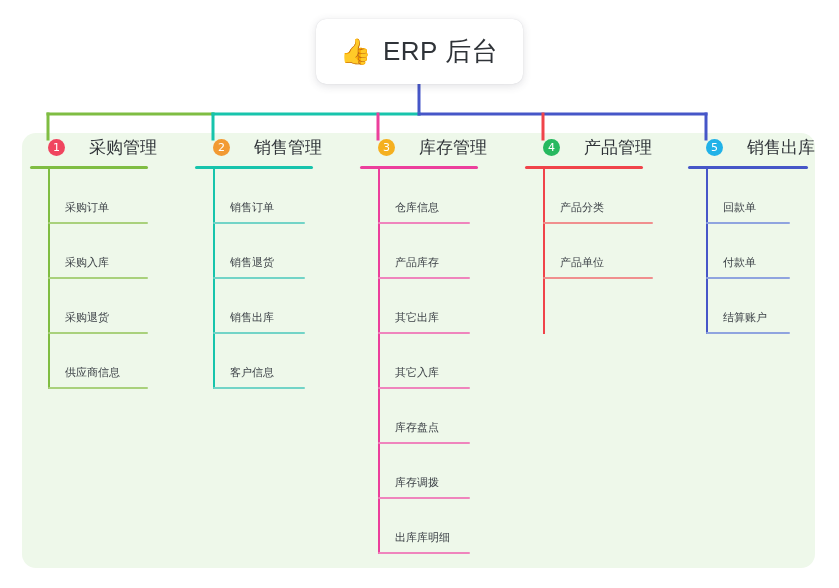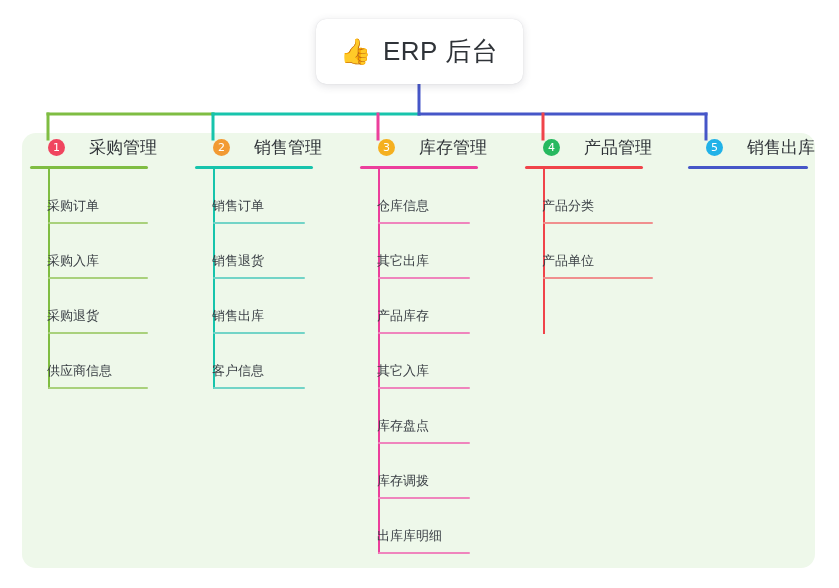--- a/index.html
+++ b/index.html
@@ -126,25 +126,25 @@
     top: 0;
     width: 2px;
   }
   .leaf {
     position: relative;
     height: 55px;
     box-sizing: border-box;
     padding-left: 35px;
   }
   .leaf-label {
-    font-size: 13px;
+    font-size: 11px;
     color: #3a3f45;
     white-space: nowrap;
     position: absolute;
-    left: 17px;
+    left: 35px;
     bottom: 9px;
   }
   .leaf-rule {
     position: absolute;
     left: 18px;
     bottom: 0;
     height: 2px;
     border-radius: 1px;
   }
 </style>
@@ -231,25 +231,25 @@
           <span class="col-title">库存管理</span>
         </div>
         <div class="col-rule" style="background: rgb(236, 63, 156); width: 118px;"></div>
         <div class="leaves">
           <div class="spine" style="background: rgb(236, 63, 156); height: 385px;"></div>
           <div class="leaf">
             <span class="leaf-label">仓库信息</span>
             <div class="leaf-rule" style="background: rgb(239, 133, 189); width: 92px;"></div>
           </div>
           <div class="leaf">
+            <span class="leaf-label">产品库存</span>
+            <div class="leaf-rule" style="background: rgb(239, 133, 189); width: 92px;"></div>
+          </div>
+          <div class="leaf">
             <span class="leaf-label">其它出库</span>
-            <div class="leaf-rule" style="background: rgb(239, 133, 189); width: 92px;"></div>
-          </div>
-          <div class="leaf">
-            <span class="leaf-label">产品库存</span>
             <div class="leaf-rule" style="background: rgb(239, 133, 189); width: 92px;"></div>
           </div>
           <div class="leaf">
             <span class="leaf-label">其它入库</span>
             <div class="leaf-rule" style="background: rgb(239, 133, 189); width: 92px;"></div>
           </div>
           <div class="leaf">
             <span class="leaf-label">库存盘点</span>
             <div class="leaf-rule" style="background: rgb(239, 133, 189); width: 92px;"></div>
           </div>
@@ -280,16 +280,31 @@
             <div class="leaf-rule" style="background: rgb(240, 143, 142); width: 110px;"></div>
           </div>
         </div>
       </div>
       <div class="column" style="left: 688px; width: 140px;">
         <div class="col-header">
           <span class="badge" style="background: rgb(33, 178, 232);">5</span>
           <span class="col-title">销售出库</span>
         </div>
         <div class="col-rule" style="background: rgb(70, 86, 200); width: 120px;"></div>
+        <div class="leaves">
+          <div class="spine" style="background: rgb(70, 86, 200); height: 165px;"></div>
+          <div class="leaf">
+            <span class="leaf-label">回款单</span>
+            <div class="leaf-rule" style="background: rgb(143, 164, 223); width: 84px;"></div>
+          </div>
+          <div class="leaf">
+            <span class="leaf-label">付款单</span>
+            <div class="leaf-rule" style="background: rgb(143, 164, 223); width: 84px;"></div>
+          </div>
+          <div class="leaf">
+            <span class="leaf-label">结算账户</span>
+            <div class="leaf-rule" style="background: rgb(143, 164, 223); width: 84px;"></div>
+          </div>
+        </div>
       </div>
     </div>
 
 </div>
 
 </body></html>

